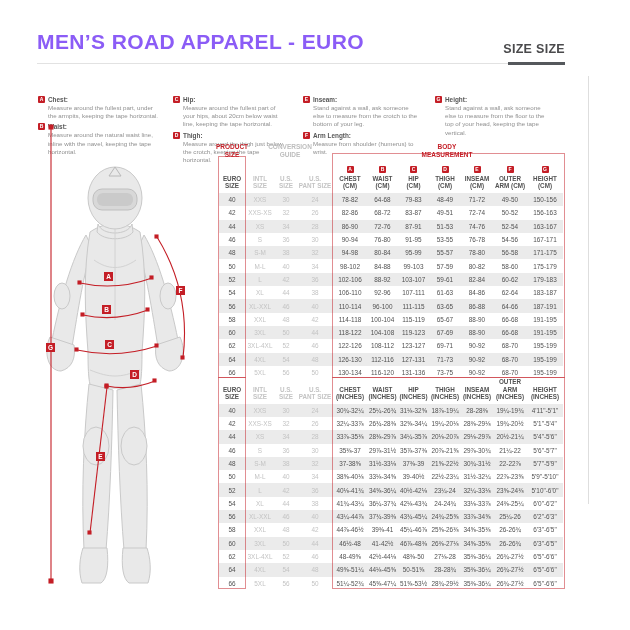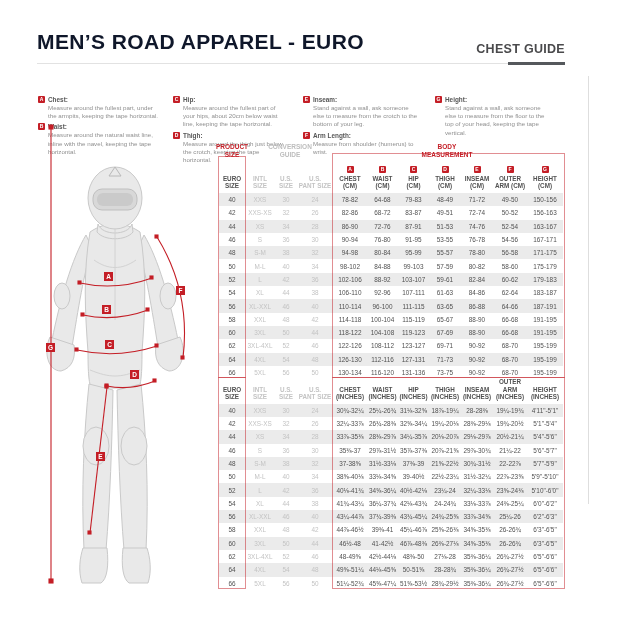--- a/index.html
+++ b/index.html
@@ -1,21 +1,21 @@
 <!DOCTYPE html>
 <html><head>
 <meta charset="utf-8">
 <style>
   html,body{margin:0;padding:0;background:#fff;}
   .page{position:relative;width:630px;height:630px;background:#fff;overflow:hidden;
         font-family:"Liberation Sans", sans-serif;color:#4f4f4f;}
 
   
   .title{position:absolute;left:37px;top:30px;font-size:21px;font-weight:bold;
-         letter-spacing:.4px;color:#0f172a;}
+         letter-spacing:.4px;color:#8b5cf6;}
   .size-guide{position:absolute;right:65px;top:42px;font-size:12.5px;font-weight:bold;
               letter-spacing:.3px;color:#4a4a4c;}
   .hr-light{position:absolute;left:37px;top:63px;width:526px;height:1px;background:#e2e2e2;}
   .hr-dark{position:absolute;left:508px;top:62px;width:57px;height:3px;background:#55585c;}
   .how-title{position:absolute;left:37px;top:76px;font-size:12px;font-weight:bold;
              letter-spacing:.3px;color:#414143;}
 
   
   .m-cols{position:absolute;left:38px;top:96px;width:560px;display:flex;}
   .m-col{width:133px;margin-right:0;}
@@ -62,21 +62,21 @@
 
   
   .edge-line{position:absolute;left:588px;top:76px;width:1px;height:428px;background:#dedede;}
 </style>
 </head>
 <body>
 
 <div class="page">
 
   <div class="title">MEN’S ROAD APPAREL - EURO</div>
-  <div class="size-guide">CHEST GUIDE</div>
+  <div class="size-guide">SIZE SIZE</div>
   <div class="hr-light"></div>
   <div class="hr-dark"></div>
 
   <div class="m-cols">
       <div class="m-col">
         <div class="m-item">
           <div class="m-head">
             <span class="badge">A</span>
             <span class="m-name">Chest:</span>
           </div>

